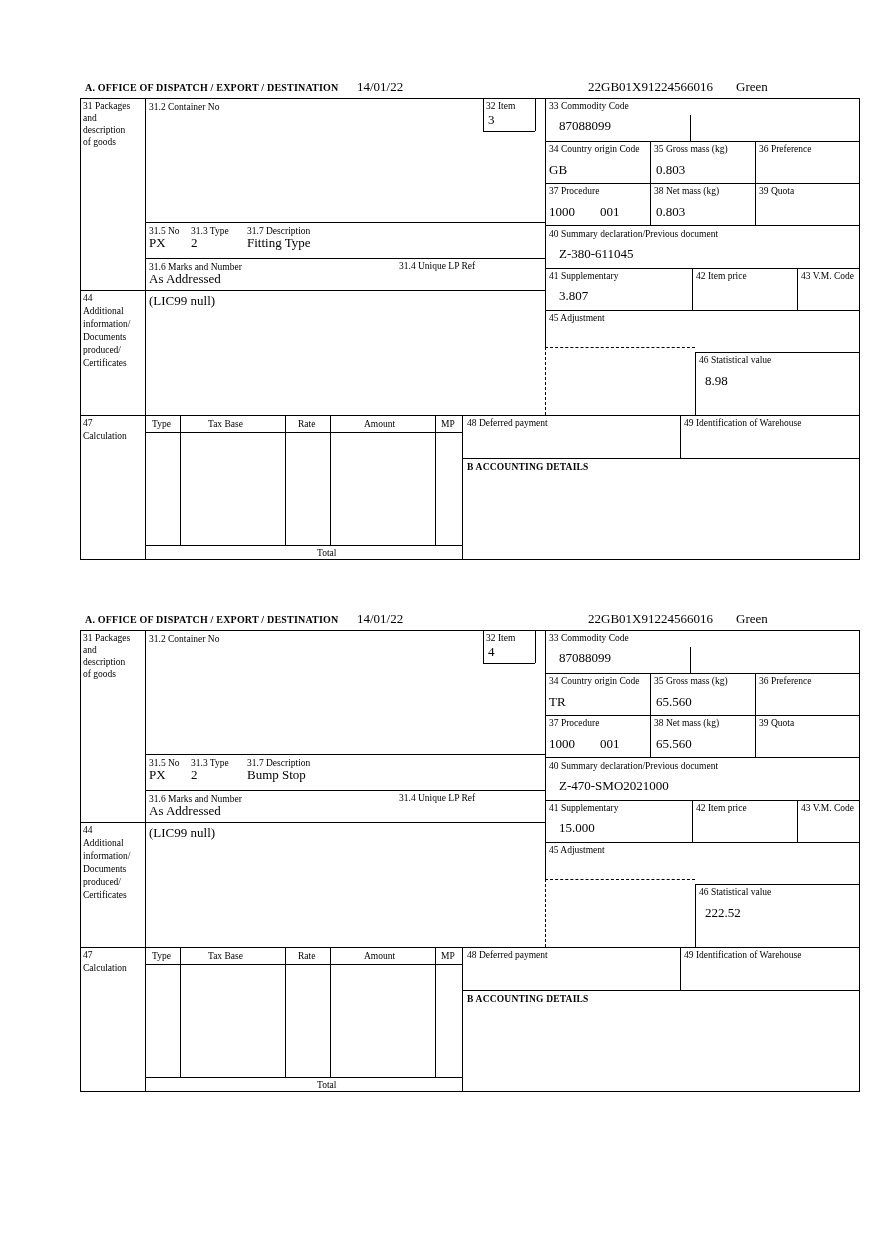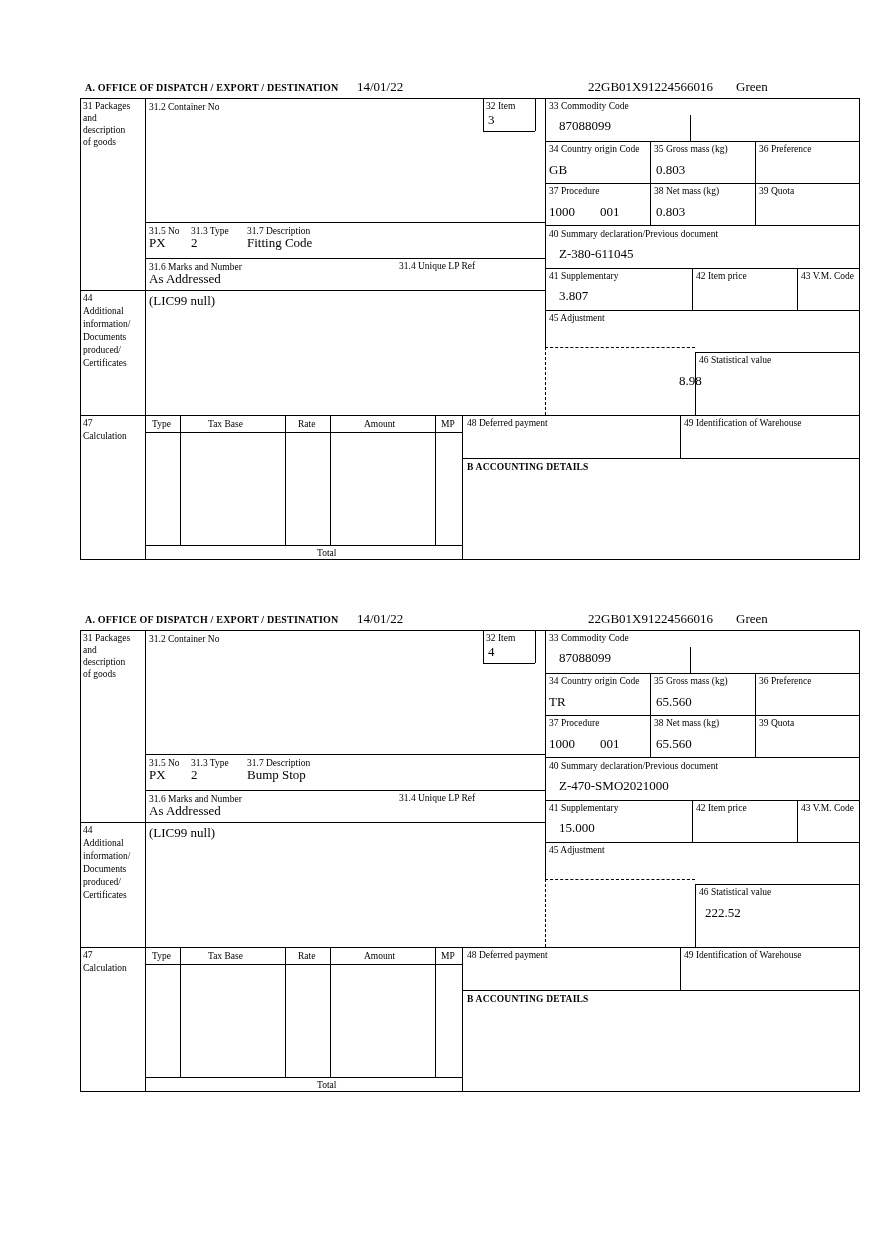--- a/index.html
+++ b/index.html
@@ -92,42 +92,42 @@
     <div class="t lbl" style="left:759px;top:106px">39 Quota</div>
 
     <div class="t lbl" style="left:549px;top:149px">40 Summary declaration/Previous document</div>
     <div class="t val" style="left:559px;top:167px">Z-380-611045</div>
 
     <div class="t lbl" style="left:149px;top:146px">31.5 No</div>
     <div class="t lbl" style="left:191px;top:146px">31.3 Type</div>
     <div class="t lbl" style="left:247px;top:146px">31.7 Description</div>
     <div class="t val" style="left:149px;top:156px">PX</div>
     <div class="t val" style="left:191px;top:156px">2</div>
-    <div class="t val" style="left:247px;top:156px">Fitting Code</div>
+    <div class="t val" style="left:247px;top:156px">Fitting Type</div>
 
     <div class="t lbl" style="left:149px;top:182px">31.6 Marks and Number</div>
     <div class="t lbl" style="left:399px;top:181px">31.4 Unique LP Ref</div>
     <div class="t val" style="left:149px;top:192px">As Addressed</div>
 
     <div class="t lbl" style="left:549px;top:191px">41 Supplementary</div>
     <div class="t val" style="left:559px;top:209px">3.807</div>
     <div class="t lbl" style="left:696px;top:191px">42 Item price</div>
     <div class="t lbl" style="left:801px;top:191px">43 V.M. Code</div>
 
     <div class="t lbl" style="left:83px;top:213px">44</div>
     <div class="t lbl" style="left:83px;top:226px">Additional</div>
     <div class="t lbl" style="left:83px;top:239px">information/</div>
     <div class="t lbl" style="left:83px;top:252px">Documents</div>
     <div class="t lbl" style="left:83px;top:265px">produced/</div>
     <div class="t lbl" style="left:83px;top:278px">Certificates</div>
     <div class="t val" style="left:149px;top:214px">(LIC99 null)</div>
 
     <div class="t lbl" style="left:549px;top:233px">45 Adjustment</div>
     <div class="t lbl" style="left:699px;top:275px">46 Statistical value</div>
-    <div class="t val" style="left:679px;top:294px">8.98</div>
+    <div class="t val" style="left:705px;top:294px">8.98</div>
 
     <div class="t lbl" style="left:83px;top:338px">47</div>
     <div class="t lbl" style="left:83px;top:351px">Calculation</div>
     <div class="t lbl" style="left:152px;top:339px">Type</div>
     <div class="t lbl" style="left:208px;top:339px">Tax Base</div>
     <div class="t lbl" style="left:298px;top:339px">Rate</div>
     <div class="t lbl" style="left:364px;top:339px">Amount</div>
     <div class="t lbl" style="left:441px;top:339px">MP</div>
     <div class="t lbl" style="left:317px;top:468px">Total</div>
 

